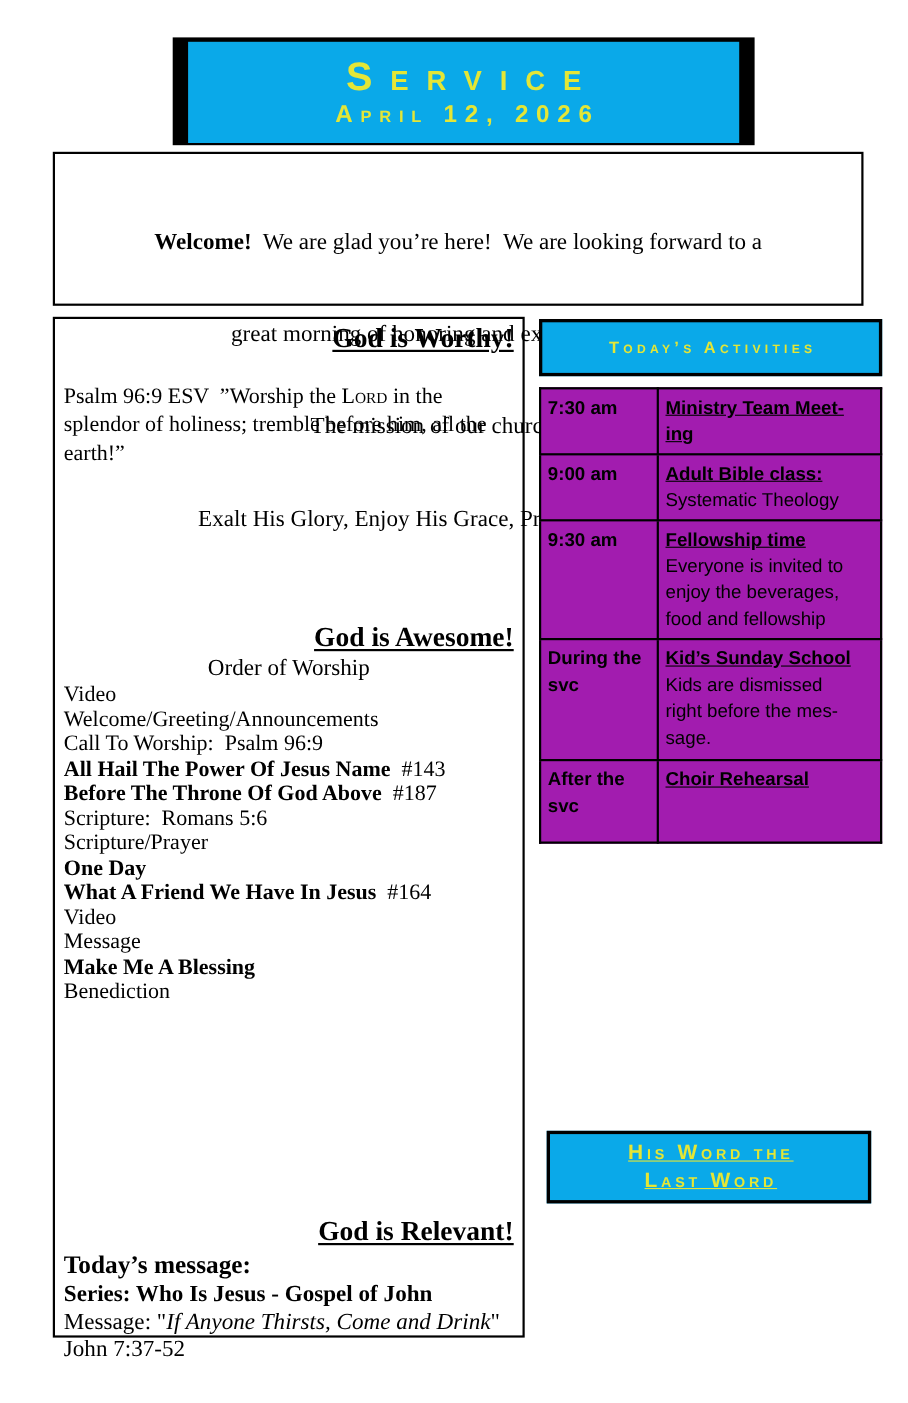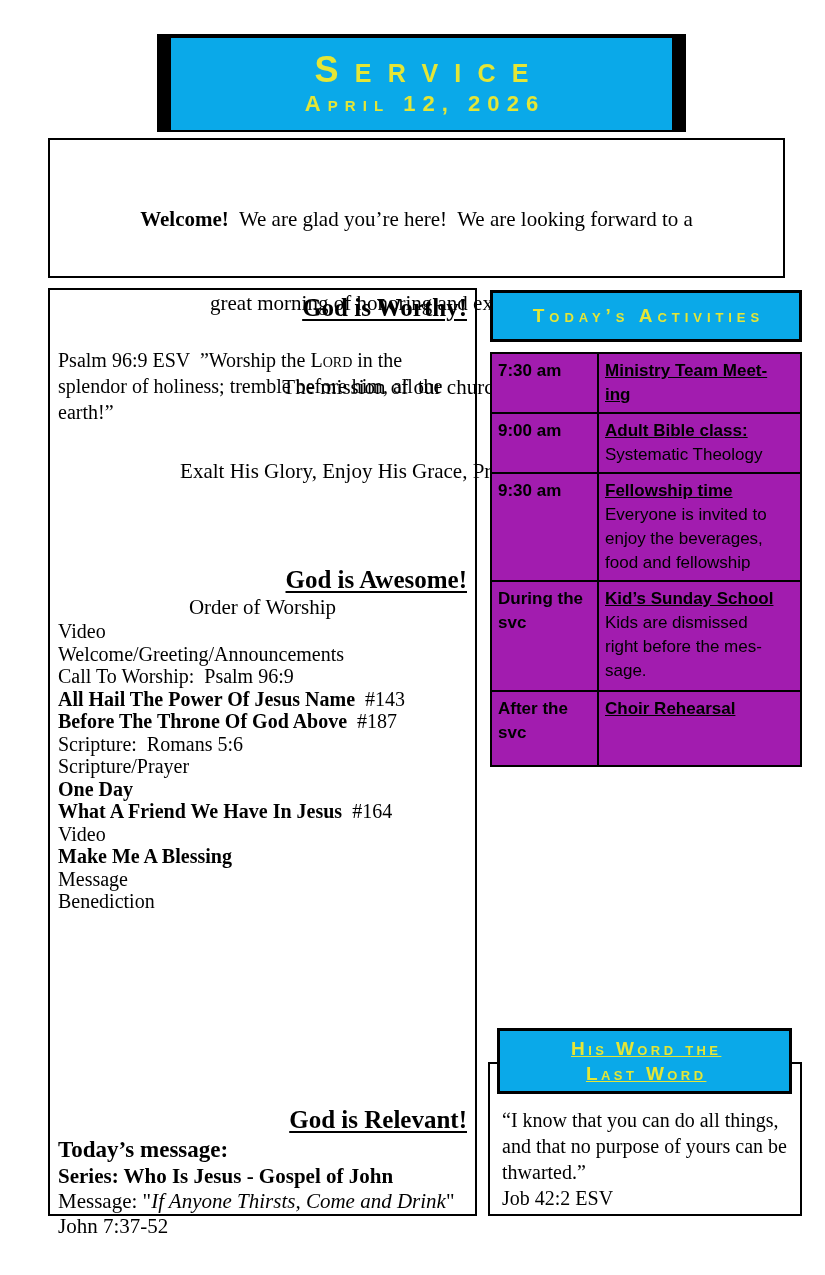--- a/index.html
+++ b/index.html
@@ -65,21 +65,21 @@
   .msg-label{font-weight:bold;font-size:23px;line-height:29px;}
   .msg-series{font-weight:bold;font-size:21px;line-height:25px;white-space:nowrap;}
   .msg-line{font-size:21px;line-height:25px;white-space:nowrap;}
   .msg-passage{font-size:21px;line-height:25px;}
   
   .act-header{
     position:absolute;left:490px;top:290px;width:312px;height:52px;
     background:var(--cyan);border:3px solid #000;
     display:flex;align-items:center;justify-content:center;
     font-family:"Liberation Sans", sans-serif;
-    font-variant:small-caps;font-weight:bold;font-size:19px;
+    font-variant:small-caps;font-weight:bold;font-size:15px;
     letter-spacing:0.26em;text-indent:0.26em;color:var(--yellow);
   }
   table.act-table{
     position:absolute;left:490px;top:352px;width:312px;
     border-collapse:collapse;background:#a21caf;
     font-family:"Liberation Sans", sans-serif;font-size:17px;line-height:24px;
   }
   table.act-table td{
     border:2px solid #000;vertical-align:top;padding:5px 6px;
   }
@@ -132,22 +132,22 @@
     <div class="ow"><span>Video</span></div>
     <div class="ow"><span>Welcome/Greeting/Announcements</span></div>
     <div class="ow"><span>Call To Worship:  Psalm 96:9</span></div>
     <div class="ow"><span class="b">All Hail The Power Of Jesus Name</span><span class="num">#143</span></div>
     <div class="ow"><span class="b">Before The Throne Of God Above</span><span class="num">#187</span></div>
     <div class="ow"><span>Scripture:  Romans 5:6</span></div>
     <div class="ow"><span>Scripture/Prayer</span></div>
     <div class="ow"><span class="b">One Day</span></div>
     <div class="ow"><span class="b">What A Friend We Have In Jesus</span><span class="num">#164</span></div>
     <div class="ow"><span>Video</span></div>
+    <div class="ow"><span>Message</span></div>
     <div class="ow"><span class="b">Make Me A Blessing</span></div>
-    <div class="ow"><span>Message</span></div>
     <div class="ow"><span>Benediction</span></div>
 
     <div class="sec-heading relevant-heading">God is Relevant!</div>
     <div class="msg-label">Today’s message:</div>
     <div class="msg-series">Series: Who Is Jesus - Gospel of John</div>
     <div class="msg-line"><span>Message: "</span><i>If Anyone Thirsts, Come and Drink</i><span>"</span></div>
     <div class="msg-passage">John 7:37-52</div>
   </div>
 
   <div class="act-header">Today’s Activities</div>
@@ -192,22 +192,18 @@
         <td class="time">After the
 svc</td>
         <td class="act">
             <div class="b">Choir Rehearsal</div>
             <div class="n"></div>
           </td>
       </tr>
     </tbody>
   </table>
 
-  <div class="quote-box">
-    <div>“I know that you can do all things, and that no purpose of yours can be thwarted.”</div>
-    <div>Job 42:2 ESV</div>
-  </div>
   <div class="lastword-header">
     <div>His Word the</div>
     <div>Last Word</div>
   </div>
 
 </div>
 
 </body></html>

